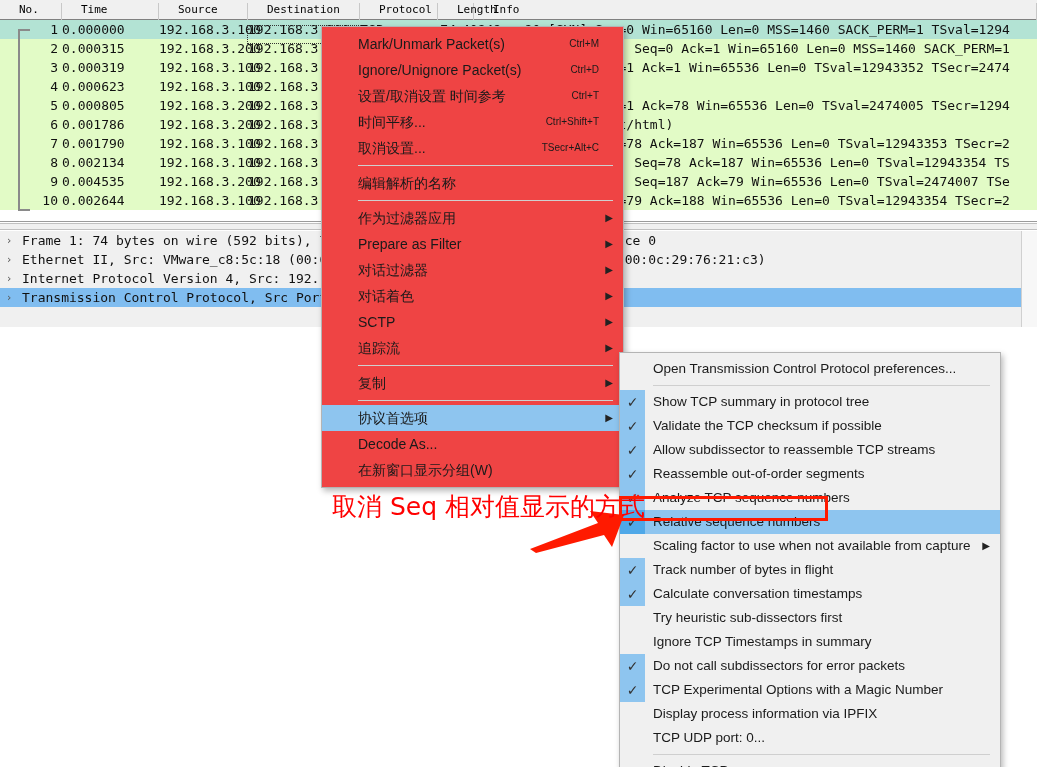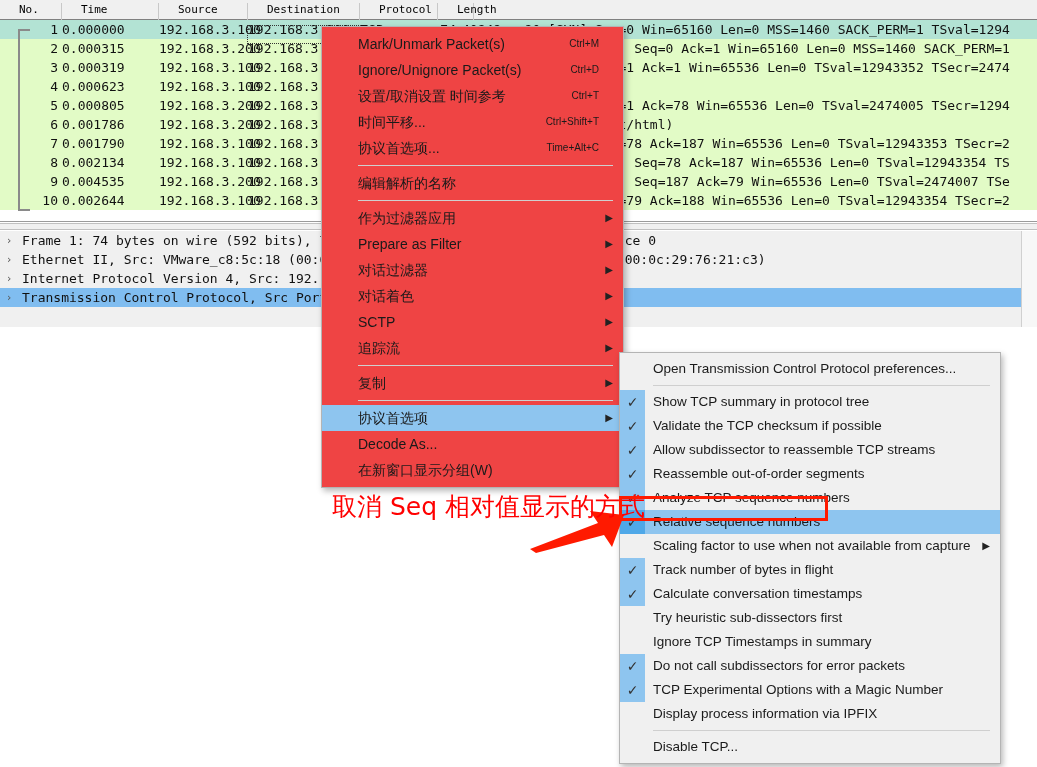--- a/index.html
+++ b/index.html
@@ -168,20 +168,21 @@
 <div id="root">
 
   <div class="packet-list">
     <div class="plist-header" id="plist-header">
         <div class="col" style="left: 0px; width: 62px;">No.</div>
         <div class="col" style="left: 62px; width: 97px;">Time</div>
         <div class="col" style="left: 159px; width: 89px;">Source</div>
         <div class="col" style="left: 248px; width: 112px;">Destination</div>
         <div class="col" style="left: 360px; width: 78px;">Protocol</div>
         <div class="col" style="left: 438px; width: 36px;">Length</div>
+        <div class="col" style="left: 474px; width: 563px;">Info</div>
       </div>
     <div class="plist-rows" id="plist-rows">
         <div class="prow selected">
           <div class="c c-no">1</div>
           <div class="c c-time">0.000000</div>
           <div class="c c-src">192.168.3.100</div>
           <div class="c c-dst">192.168.3.200</div>
           <div class="c c-proto">TCP</div>
           <div class="c c-len">74</div>
           <div class="c c-info">40848 → 80 [SYN] Seq=0 Win=65160 Len=0 MSS=1460 SACK_PERM=1 TSval=1294</div>
@@ -283,21 +284,21 @@
       </div>
     <div class="detail-scrollcol"></div>
   </div>
   <div class="detail-white"></div>
 
   <div class="ctx-menu" id="ctx-menu">
       <div class="mi"><span>Mark/Unmark Packet(s)</span><span class="accel">Ctrl+M</span></div>
       <div class="mi"><span>Ignore/Unignore Packet(s)</span><span class="accel">Ctrl+D</span></div>
       <div class="mi"><span>设置/取消设置 时间参考</span><span class="accel">Ctrl+T</span></div>
       <div class="mi"><span>时间平移...</span><span class="accel">Ctrl+Shift+T</span></div>
-      <div class="mi"><span>协议首选项...</span><span class="accel">Time+Alt+C</span></div>
+      <div class="mi"><span>取消设置...</span><span class="accel">TSecr+Alt+C</span></div>
       <div class="sep"></div>
       <div class="mi"><span>编辑解析的名称</span></div>
       <div class="sep"></div>
       <div class="mi"><span>作为过滤器应用</span><span class="sub-arrow">▶</span></div>
       <div class="mi"><span>Prepare as Filter</span><span class="sub-arrow">▶</span></div>
       <div class="mi"><span>对话过滤器</span><span class="sub-arrow">▶</span></div>
       <div class="mi"><span>对话着色</span><span class="sub-arrow">▶</span></div>
       <div class="mi"><span>SCTP</span><span class="sub-arrow">▶</span></div>
       <div class="mi"><span>追踪流</span><span class="sub-arrow">▶</span></div>
       <div class="sep"></div>
@@ -318,20 +319,21 @@
       <div class="smi checked"><span class="chk">✓</span><span>Analyze TCP sequence numbers</span></div>
       <div class="smi checked hl"><span class="chk">✓</span><span>Relative sequence numbers</span></div>
       <div class="smi"><span class="chk"></span><span>Scaling factor to use when not available from capture</span><span class="sub-arrow">▶</span></div>
       <div class="smi checked"><span class="chk">✓</span><span>Track number of bytes in flight</span></div>
       <div class="smi checked"><span class="chk">✓</span><span>Calculate conversation timestamps</span></div>
       <div class="smi"><span class="chk"></span><span>Try heuristic sub-dissectors first</span></div>
       <div class="smi"><span class="chk"></span><span>Ignore TCP Timestamps in summary</span></div>
       <div class="smi checked"><span class="chk">✓</span><span>Do not call subdissectors for error packets</span></div>
       <div class="smi checked"><span class="chk">✓</span><span>TCP Experimental Options with a Magic Number</span></div>
       <div class="smi"><span class="chk"></span><span>Display process information via IPFIX</span></div>
+      <div class="smi"><span class="chk"></span><span>TCP UDP port: 0...</span></div>
       <div class="ssep"></div>
       <div class="smi"><span class="chk"></span><span>Disable TCP...</span></div>
     </div>
 
   <div class="annot-text">取消 Seq 相对值显示的方式</div>
   <div class="annot-box"></div>
   <svg class="annot-arrow" width="98" height="48" viewBox="0 0 98 48">
     <path d="M2 44 L70 18 L62 6 L96 10 L84 42 L76 30 L8 48 Z" fill="#ff1a00"></path>
   </svg>
 

